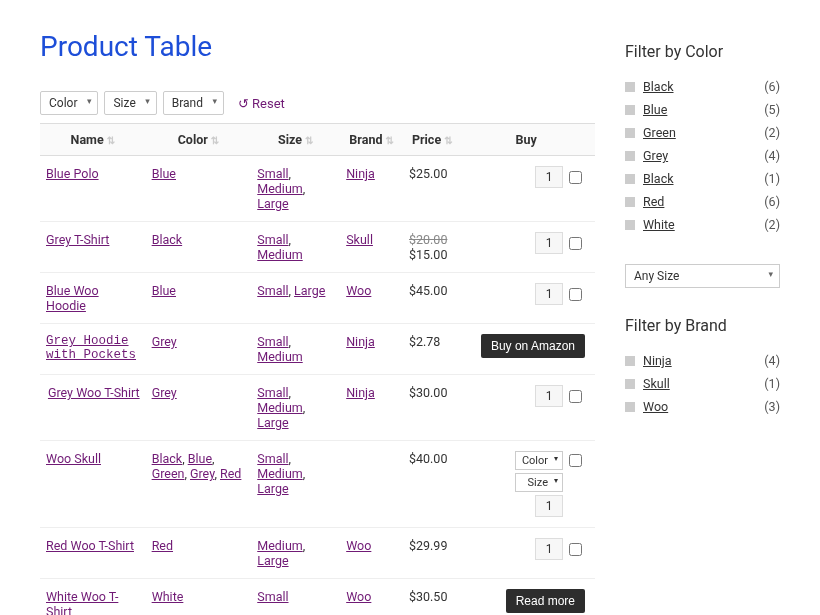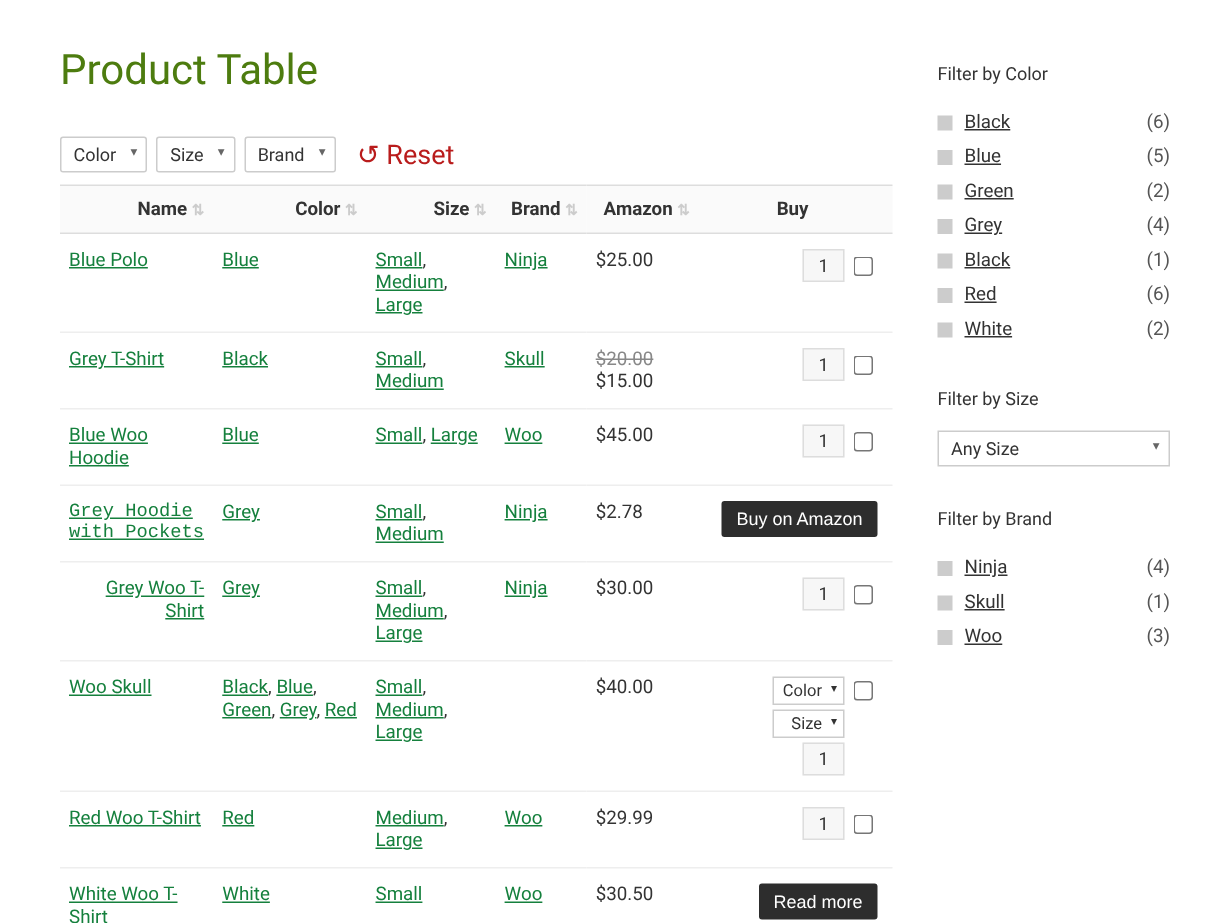--- a/index.html
+++ b/index.html
@@ -7,62 +7,62 @@
     margin: 0;
     padding: 30px 40px;
     font-family: -apple-system, BlinkMacSystemFont, "Segoe UI", Roboto, sans-serif;
     font-size: 13px;
     color: #333;
     background: #fff;
   }
   .layout { display: flex; gap: 30px; }
   .main { flex: 1; min-width: 0; }
   .side { width: 155px; flex-shrink: 0; padding-top: 12px; }
-  h1 { font-size: 28px; font-weight: 400; margin: 0 0 28px; color: #4d7c0f; }
+  h1 { font-size: 28px; font-weight: 400; margin: 0 0 28px; color: #1d4ed8; }
   .filter-bar { display: flex; align-items: center; gap: 6px; margin-bottom: 8px; }
   .filter-select {
     border: 1px solid #ccc;
     border-radius: 2px;
     padding: 4px 20px 4px 8px;
     font-size: 12px;
     background: #fff;
     position: relative;
     cursor: pointer;
   }
   .filter-select::after {
     content: "▾";
     position: absolute;
     right: 6px;
     top: 4px;
     font-size: 9px;
     color: #666;
   }
-  .reset { color: #b91c1c; text-decoration: none; margin-left: 8px; font-size: 18px; cursor: pointer; }
+  .reset { color: #701a75; text-decoration: none; margin-left: 8px; font-size: 13px; cursor: pointer; }
   .reset::before { content: "↺ "; }
   table { width: 100%; border-collapse: collapse; }
   thead th {
-    text-align: right;
+    text-align: center;
     font-weight: 700;
     font-size: 12.5px;
     padding: 8px 6px;
     border-top: 1px solid #ddd;
     border-bottom: 1px solid #ddd;
     background: #fafafa;
     white-space: nowrap;
   }
   thead th.buy { text-align: center; padding-right: 10px; }
   thead th .sort { color: #ccc; font-size: 10px; margin-left: 3px; }
   tbody td {
     padding: 10px 6px;
     border-bottom: 1px solid #eee;
     vertical-align: top;
     font-size: 12.5px;
   }
   tbody td.buy { text-align: right; white-space: nowrap; padding-right: 10px; }
-  a.link { color: #15803d; text-decoration: underline; cursor: pointer; }
+  a.link { color: #701a75; text-decoration: underline; cursor: pointer; }
   .qty {
     width: 28px;
     padding: 3px 0;
     text-align: center;
     border: 1px solid #ddd;
     background: #f7f7f7;
     font-size: 12px;
     display: inline-block;
   }
   input[type=checkbox] { margin-left: 6px; vertical-align: middle; cursor: pointer; }
@@ -88,21 +88,21 @@
   .row-select::after {
     content: "▾";
     position: absolute;
     right: 4px;
     top: 2px;
     font-size: 8px;
     color: #333;
   }
   .struck { text-decoration: line-through; color: #888; }
   .widget { margin-bottom: 28px; }
-  .widget h3 { font-size: 12px; font-weight: 400; margin: 0 0 14px; color: #333; }
+  .widget h3 { font-size: 16px; font-weight: 400; margin: 0 0 14px; color: #333; }
   .widget ul { list-style: none; margin: 0; padding: 0; }
   .widget li { display: flex; align-items: center; padding: 4px 0; font-size: 12.5px; }
   .widget li .sq {
     width: 10px; height: 10px;
     background: #ccc;
     margin-right: 8px;
     flex-shrink: 0;
   }
   .widget li a { color: #333; text-decoration: underline; flex: 1; cursor: pointer; }
   .widget li .cnt { color: #555; }
@@ -139,21 +139,21 @@
         <a class="reset">Reset</a>
     </div>
 
     <table>
       <thead>
         <tr>
           <th><span>Name</span><span class="sort">⇅</span></th>
           <th><span>Color</span><span class="sort">⇅</span></th>
           <th><span>Size</span><span class="sort">⇅</span></th>
           <th><span>Brand</span><span class="sort">⇅</span></th>
-          <th><span>Amazon</span><span class="sort">⇅</span></th>
+          <th><span>Price</span><span class="sort">⇅</span></th>
           <th class="buy"><span>Buy</span></th>
         </tr>
       </thead>
       <tbody id="tbody">
           <tr>
             <td style="max-width: 95px;"><a class="link">Blue Polo</a></td>
             <td style="max-width: 95px;"><a class="link">Blue</a></td>
             <td style="max-width: 80px;"><a class="link">Small</a>, <a class="link">Medium</a>, <a class="link">Large</a></td>
             <td><a class="link">Ninja</a></td>
             <td>
@@ -276,21 +276,20 @@
             <span class="cnt">(6)</span>
           </li>
           <li>
             <span class="sq"></span>
             <a>White</a>
             <span class="cnt">(2)</span>
           </li>
         </ul>
     </div>
     <div class="widget">
-      <h3>Filter by Size</h3>
       <div class="size-dd">Any Size</div>
     </div>
     <div class="widget">
       <h3>Filter by Brand</h3>
       <ul id="brand-list">
           <li>
             <span class="sq"></span>
             <a>Ninja</a>
             <span class="cnt">(4)</span>
           </li>

